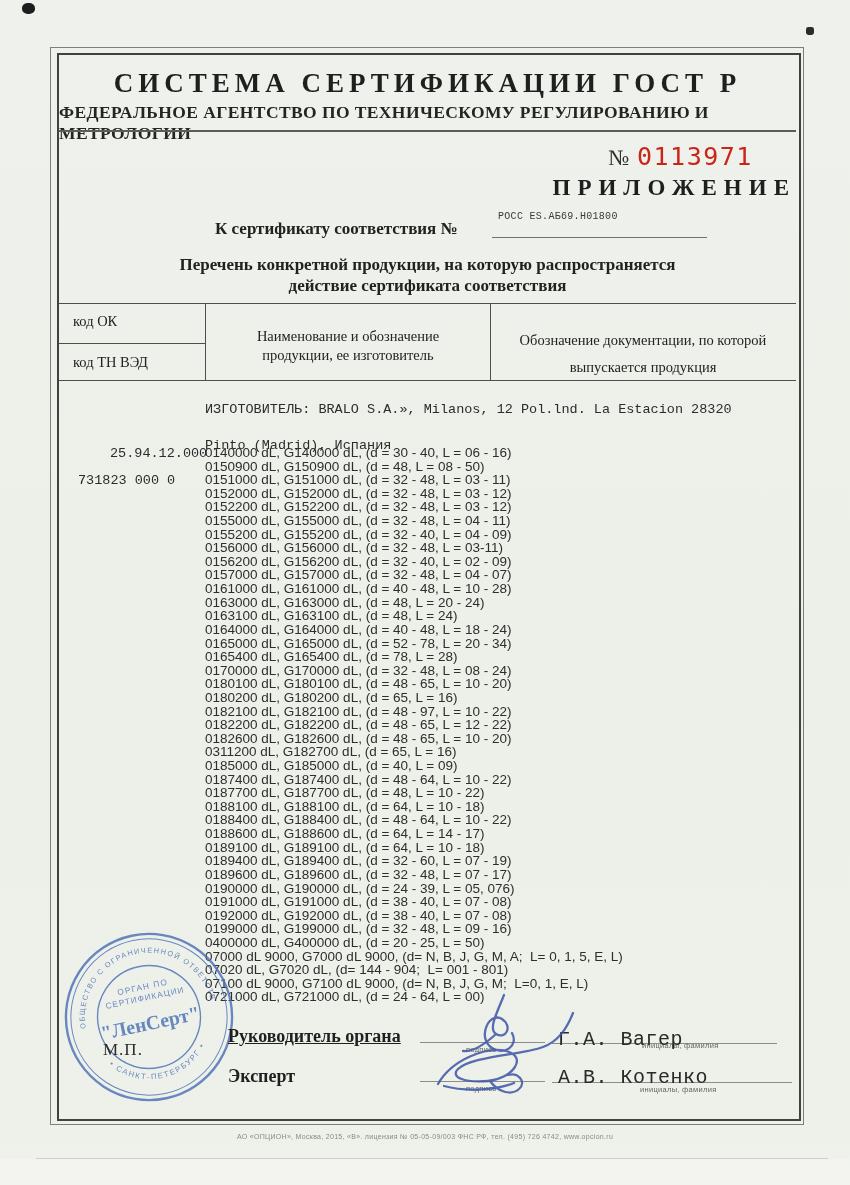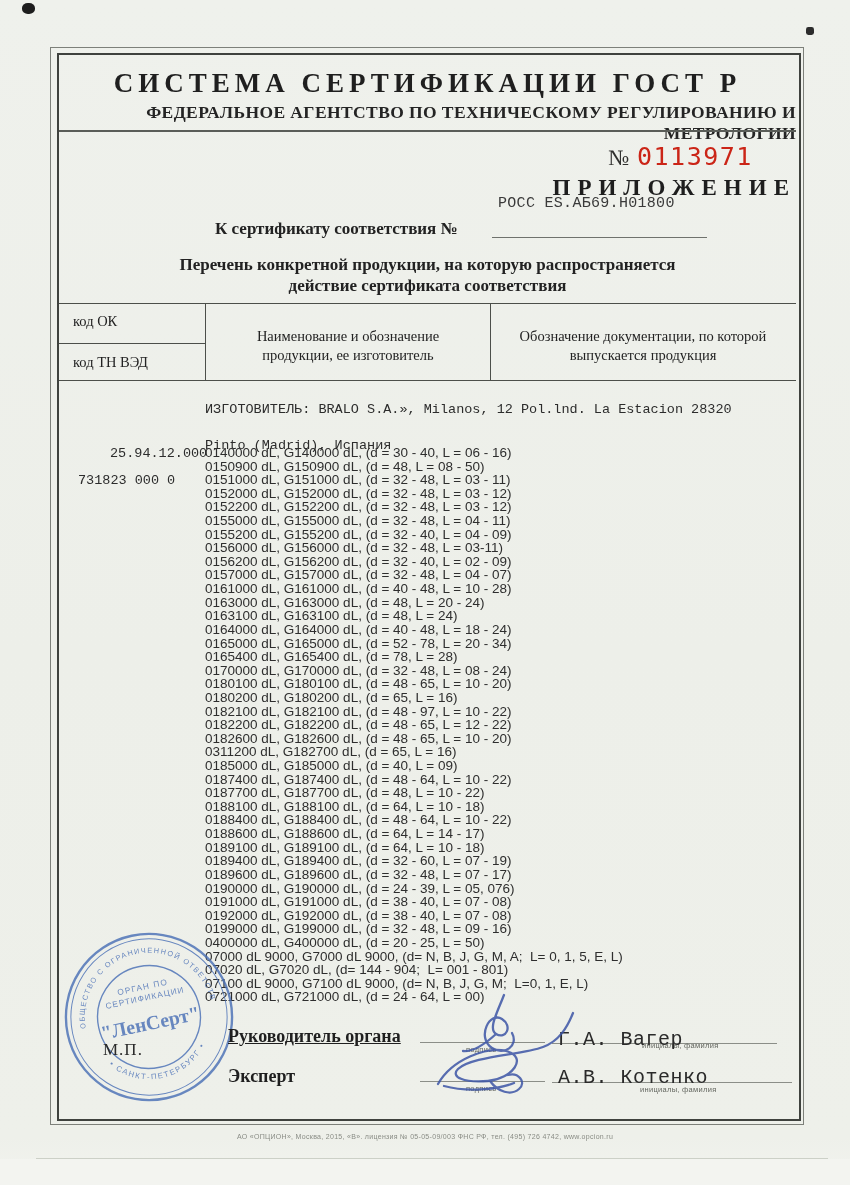--- a/index.html
+++ b/index.html
@@ -9,48 +9,48 @@
   .abs{position:absolute;}
   
   .outer-border{left:50px;top:47px;width:752px;height:1076px;border:1px solid #7d807a;}
   .inner-border{left:57px;top:53px;width:740px;height:1064px;border:2px solid #3f423e;}
   
   .ink1{left:22px;top:3px;width:13px;height:11px;background:#1d1d1d;border-radius:45%;}
   .ink2{left:806px;top:27px;width:8px;height:8px;background:#2c2c2c;border-radius:30%;}
   
   .title{left:59px;top:68px;width:737px;text-align:center;font-size:27px;font-weight:bold;
          letter-spacing:5px;color:#1f1f1f;}
-  .subtitle{left:59px;top:102px;width:737px;text-align:right;font-size:17.5px;font-weight:bold;
+  .subtitle{left:59px;top:102px;width:737px;text-align:left;font-size:17.5px;font-weight:bold;
             letter-spacing:.4px;color:#242424;}
   .header-rule{left:59px;top:130px;width:737px;height:2px;background:#5a5d58;}
   
   .num-label{left:608px;top:145px;font-size:22px;color:#30302e;}
   .num-value{left:637px;top:142px;font-family:"DejaVu Sans Mono",monospace;font-size:25px;
              letter-spacing:1.5px;color:#cb2517;}
   .appendix-heading{left:59px;top:175px;width:737px;text-align:right;font-size:23px;
                     font-weight:bold;letter-spacing:7px;color:#1e1e1e;}
   .cert-label{left:215px;top:219px;font-size:17px;font-weight:bold;color:#222;}
-  .cert-value{left:498px;top:195px;font-family:"Liberation Mono","DejaVu Sans Mono",monospace;
-              font-size:15px;color:#3a3a3a;letter-spacing:.3px;}
+  .cert-value{left:498px;top:211px;font-family:"Liberation Mono","DejaVu Sans Mono",monospace;
+              font-size:10px;color:#3a3a3a;letter-spacing:.3px;}
   .cert-line{left:492px;top:237px;width:215px;height:1px;background:#6f726d;}
   .desc1{left:59px;top:255px;width:737px;text-align:center;font-size:17px;font-weight:bold;color:#222;}
   .desc2{left:59px;top:276px;width:737px;text-align:center;font-size:17px;font-weight:bold;color:#222;}
   
   .tline{background:#4c4f4a;}
   .t-top{left:59px;top:303px;width:737px;height:1px;}
   .t-bottom{left:59px;top:380px;width:737px;height:1px;}
   .t-v1{left:205px;top:303px;width:1px;height:78px;}
   .t-v2{left:490px;top:303px;width:1px;height:78px;}
   .t-div{left:59px;top:343px;width:147px;height:1px;}
   .t-c1a{left:73px;top:313px;font-size:14.5px;color:#232323;}
   .t-c1b{left:73px;top:354px;font-size:14.5px;color:#232323;}
   .t-c2{left:206px;top:327px;width:284px;padding:0 24px;box-sizing:border-box;text-align:center;
         font-size:14.5px;line-height:18.5px;color:#232323;}
   .t-c3{left:491px;top:327px;width:304px;padding:0 12px;box-sizing:border-box;text-align:center;
-        font-size:14.5px;line-height:19px;color:#232323;}
+        font-size:14.5px;line-height:27px;color:#232323;}
   
   .mono{font-family:"Liberation Mono","DejaVu Sans Mono",monospace;}
   .manufacturer{left:205px;top:401px;width:580px;font-size:13.5px;line-height:18px;color:#2c2c2c;
                 white-space:pre;}
   .ok-code{left:78px;top:446px;font-size:13.5px;color:#2c2c2c;margin-left:32px;}
   .tnved-code{left:78px;top:473px;font-size:13.5px;color:#2c2c2c;}
   .product-list{left:205px;top:445px;width:600px;}
   .product-line{height:13.62px;font-size:13.5px;color:#2e2e2e;white-space:pre;
                 font-family:Liberation Sans, sans-serif;}
   

